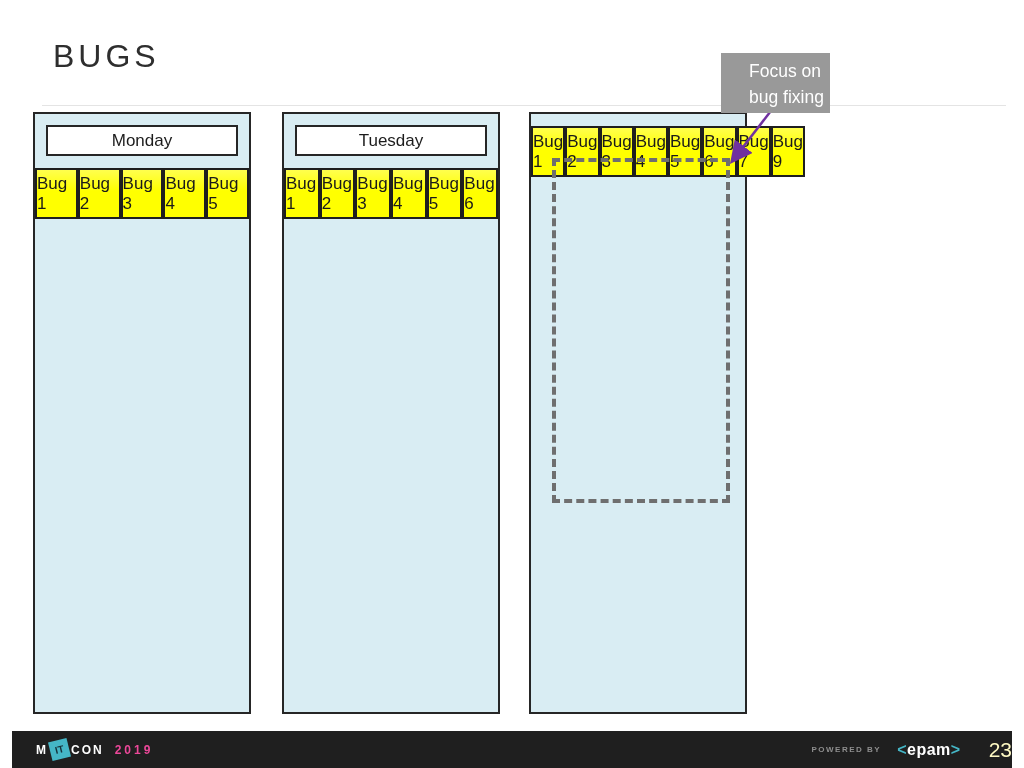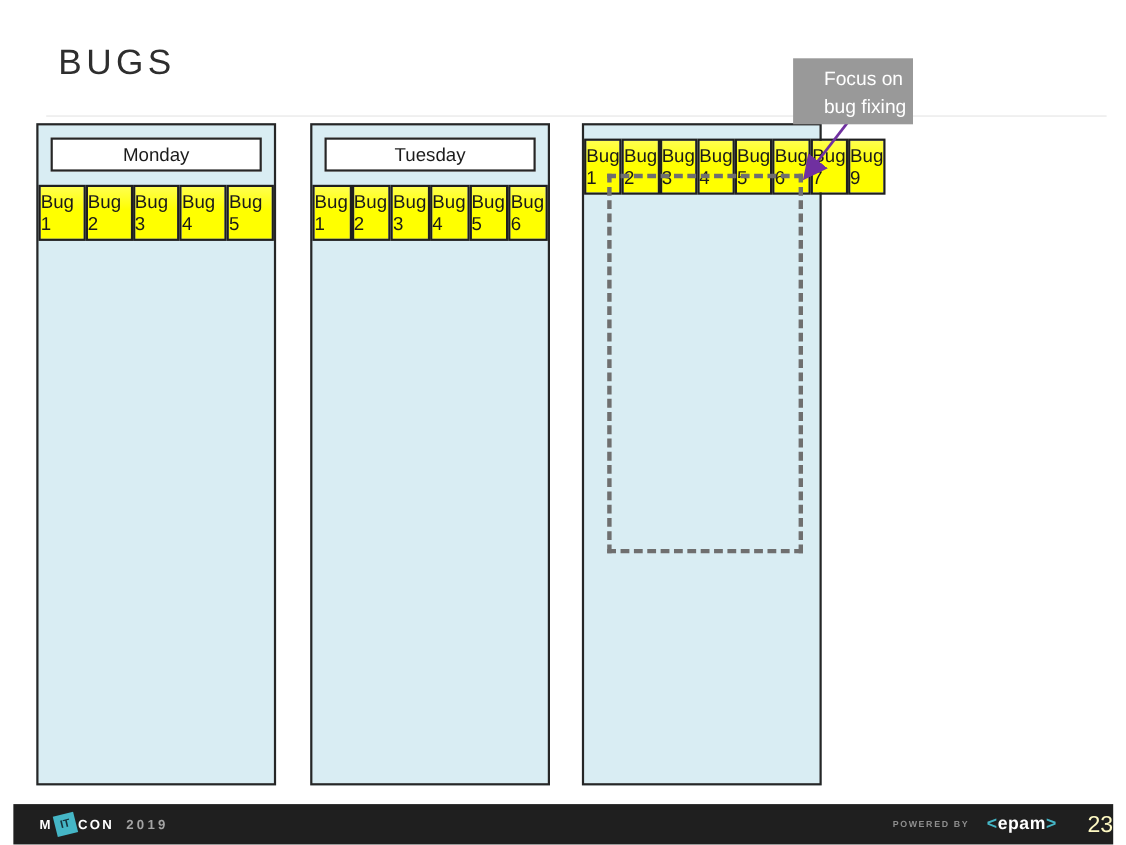--- a/index.html
+++ b/index.html
@@ -60,21 +60,21 @@
     box-sizing:border-box; background:#1f1f1f; z-index:4;
     display:flex; align-items:center; padding:0 24px;
   }
   .brand { display:flex; align-items:center; color:#ffffff; font-weight:bold;
     font-size:12px; letter-spacing:2px; }
   .brand-diamond {
     width:19px; height:19px; margin:0 2px; background:#45b6c6;
     transform:rotate(-14deg); display:flex; align-items:center; justify-content:center;
     color:#16323b; font-size:10px; letter-spacing:0; font-weight:bold;
   }
-  .brand-year { color:#a3a3a3; margin-left:11px; letter-spacing:3px; }
+  .brand-year { color:#ec4899; margin-left:11px; letter-spacing:3px; }
   .footer-spacer { flex:1; }
   .powered-by { color:#8e8e8e; font-size:8px; letter-spacing:1.5px; font-weight:bold; margin-right:16px;text-align:right; }
   .epam-logo { font-size:16px; font-weight:bold; color:#ffffff; letter-spacing:0.5px;text-align:right; }
   .epam-bracket { color:#45b6c6; }
   .page-number { color:#fef9c3; font-size:21px; margin-left:28px; }
 </style>
 </head>
 <body>
 
 <div class="slide">

